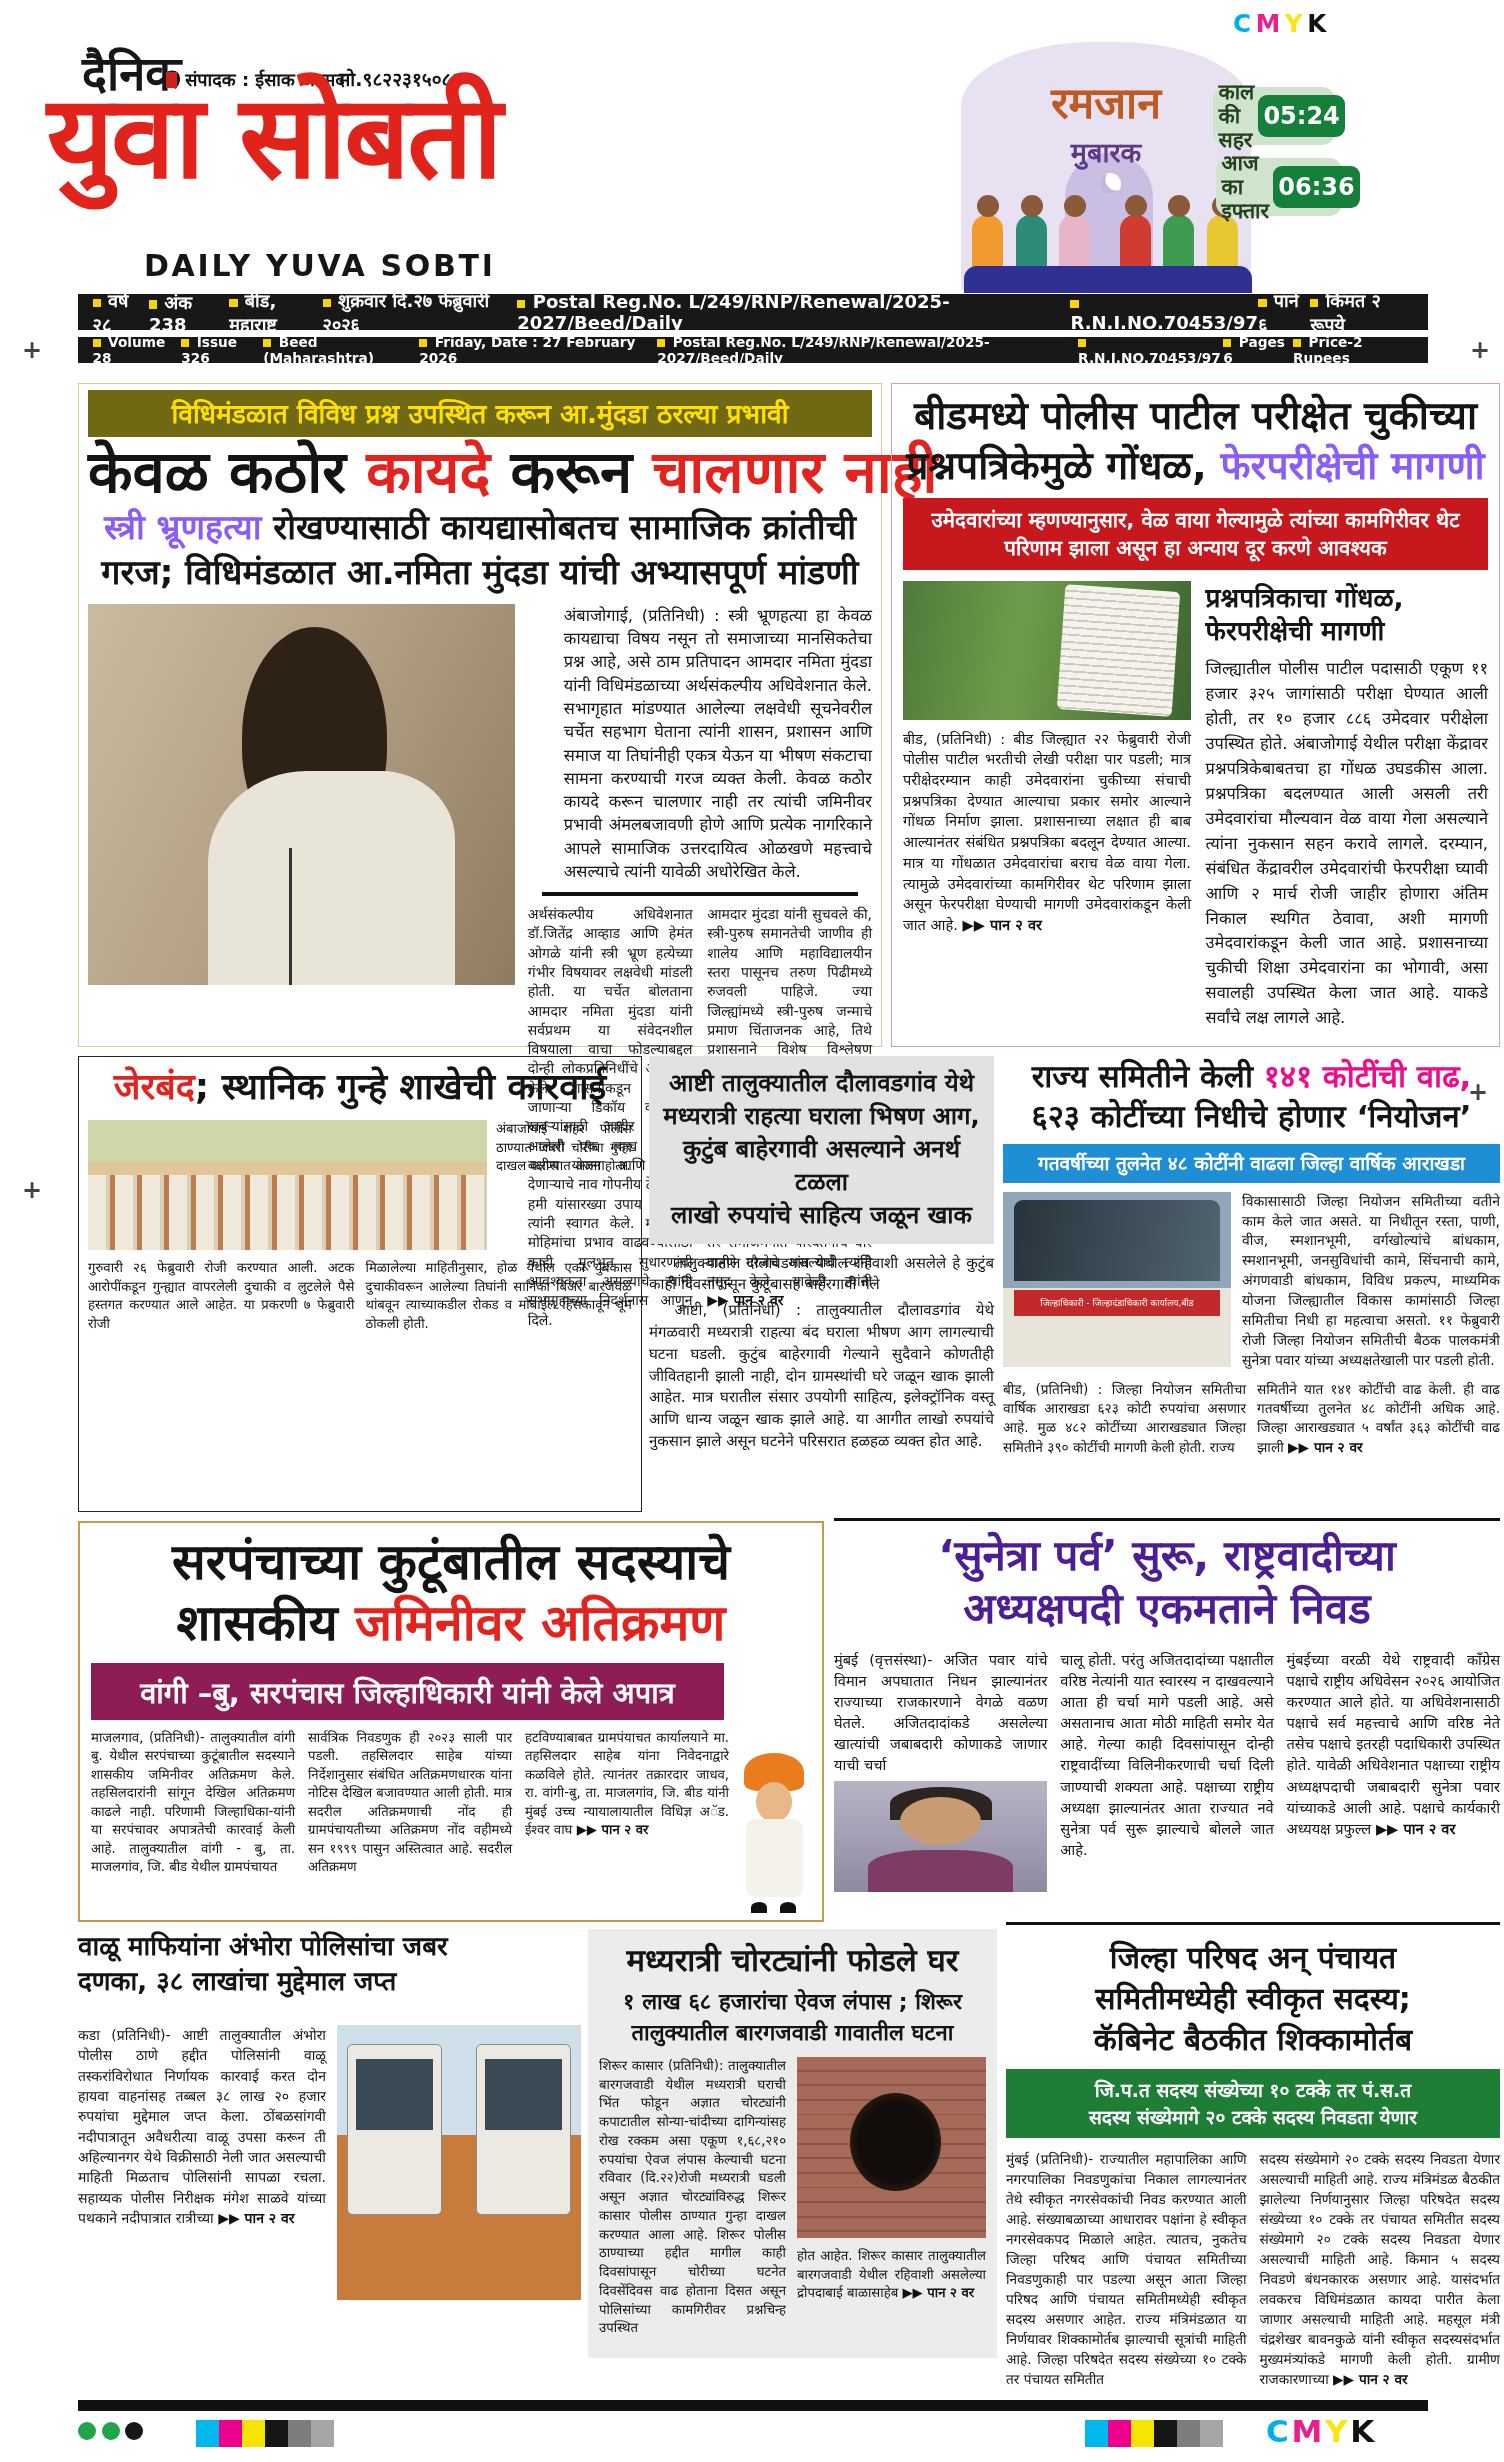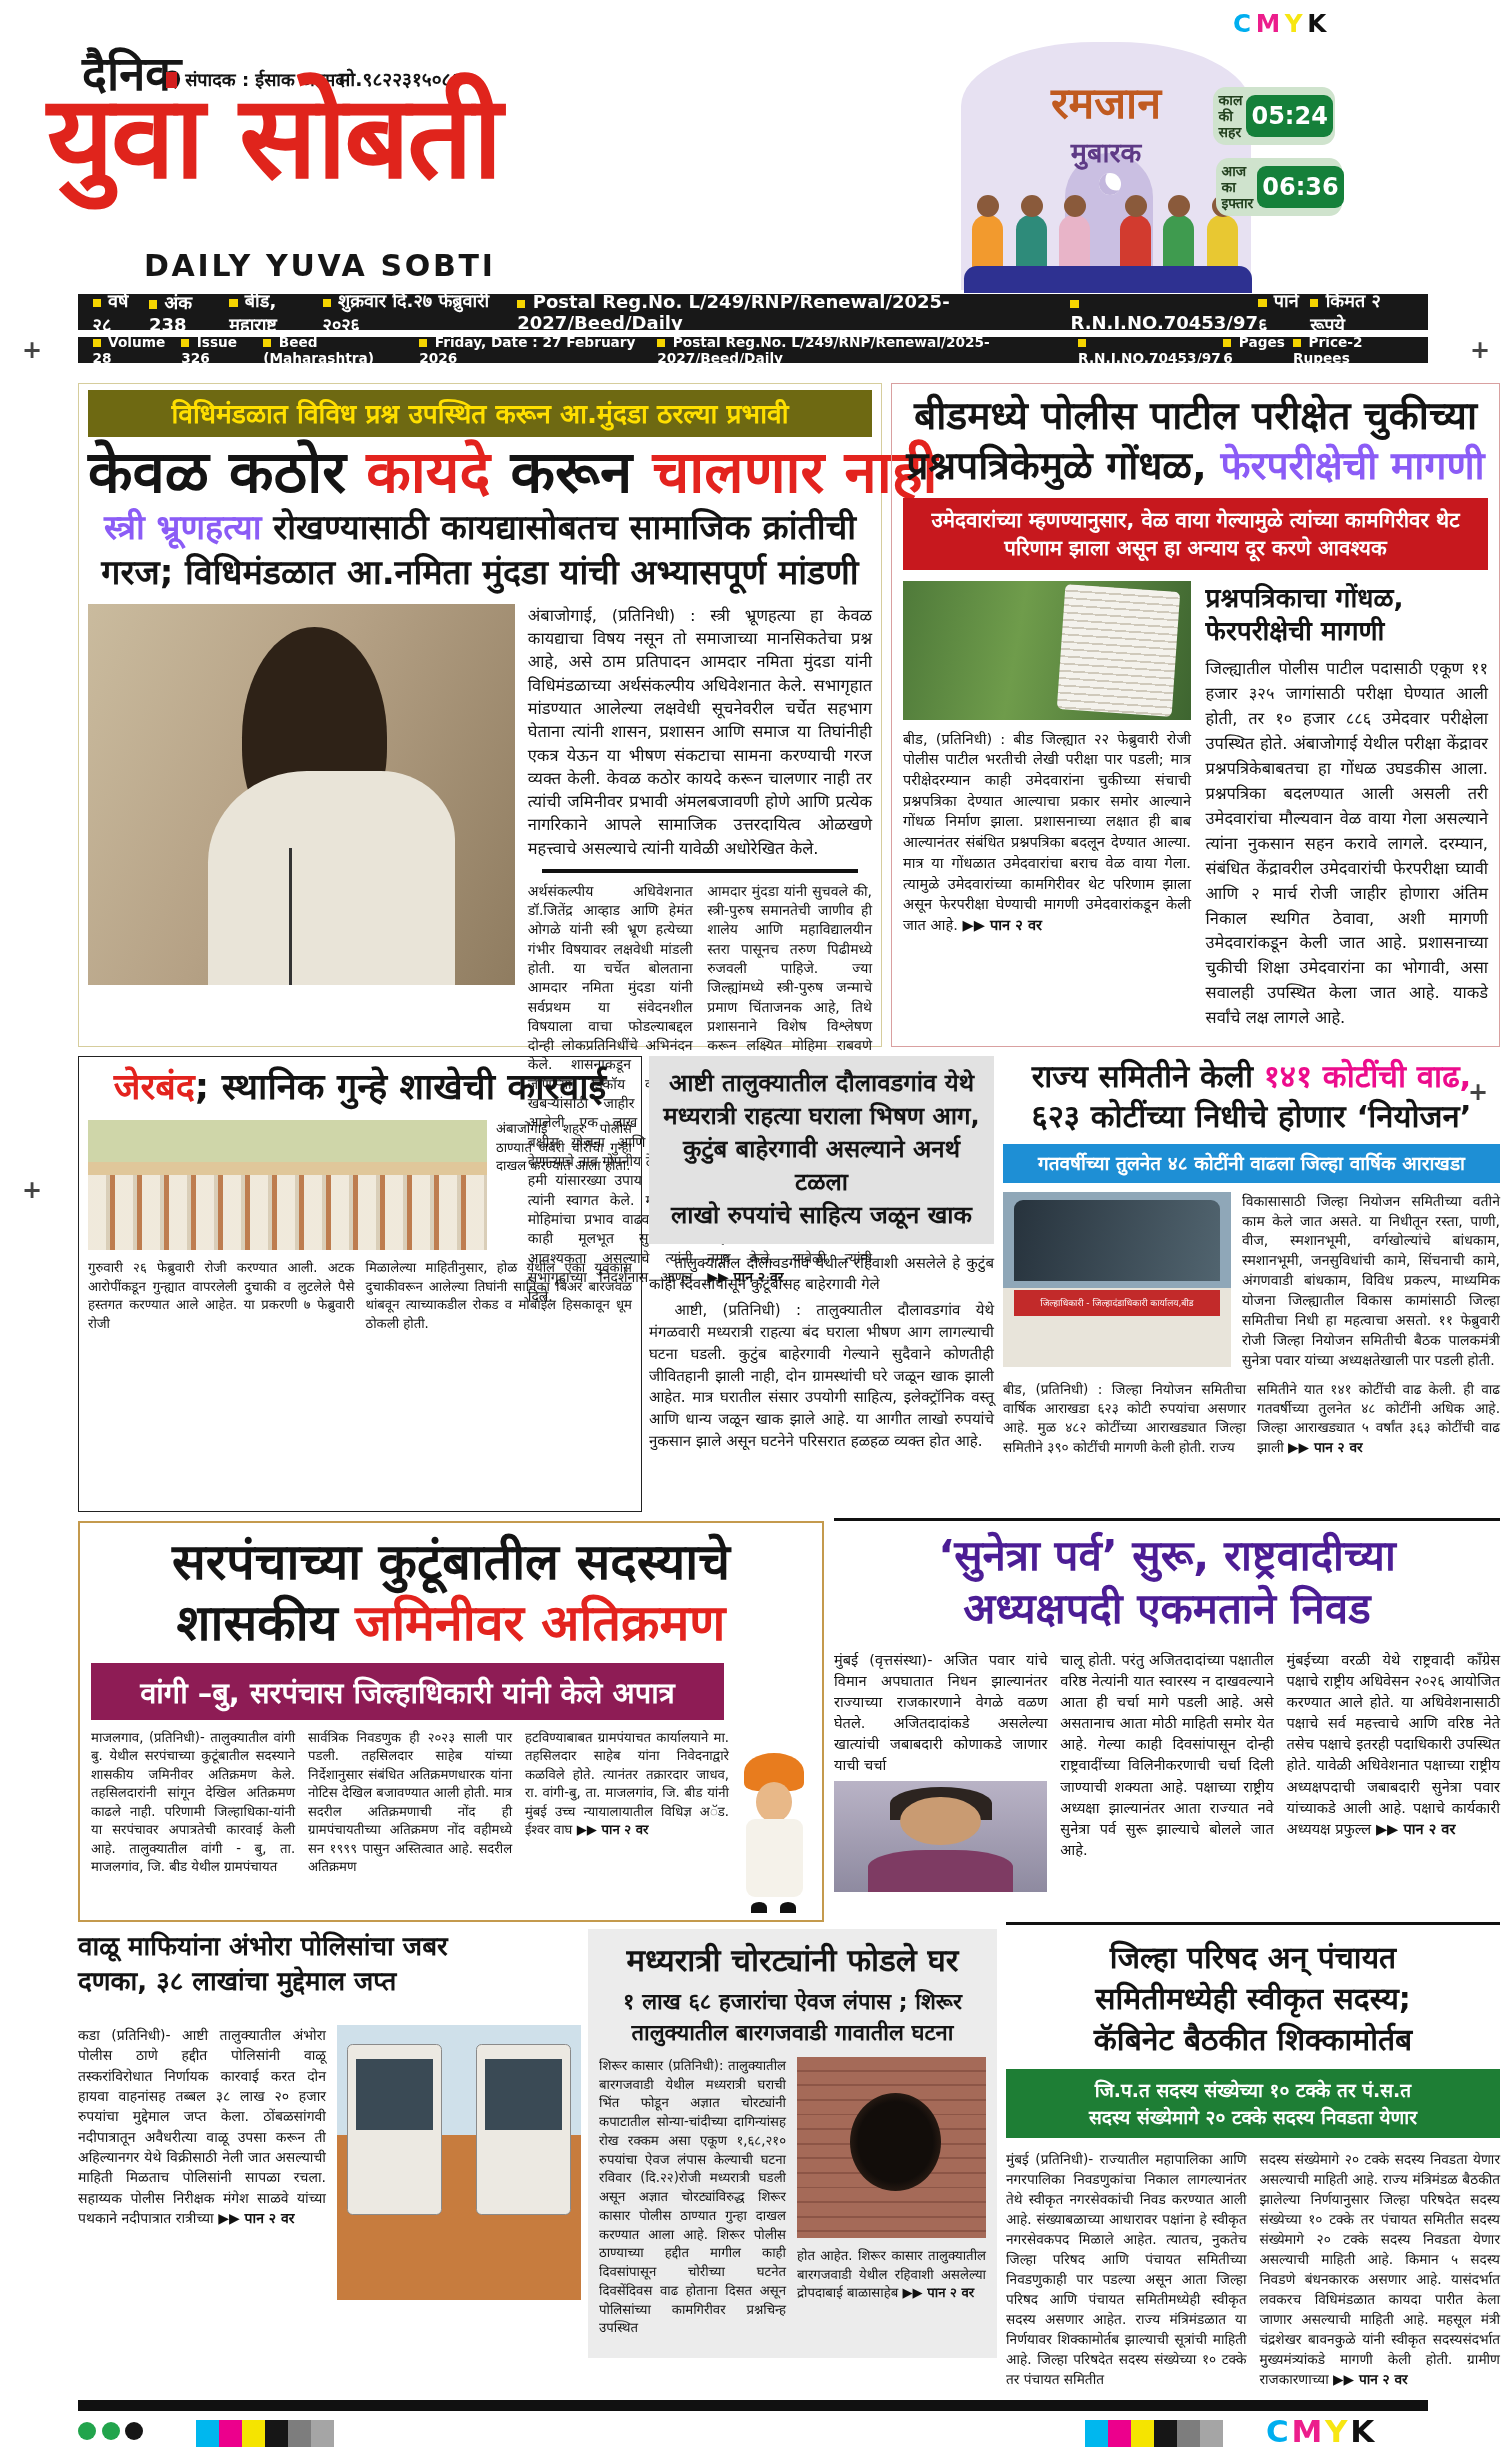--- a/index.html
+++ b/index.html
@@ -24,38 +24,38 @@
   #ramzan{left:928px;top:36px;width:410px;height:257px;}
   .rz-blob{position:absolute;left:33px;top:5.5px;width:290px;height:248px;background:#e7e1f2;border-radius:46% 46% 0 0/26% 26% 0 0;}
   .rz-arch{position:absolute;left:137px;top:117px;width:88px;height:128px;background:#c3b7dd;border-radius:44px 44px 0 0;opacity:.8;}
   .rz-moon{position:absolute;left:171px;top:137px;width:22px;height:22px;border-radius:50%;background:#fff;box-shadow:inset 6.4px -4.6px 0 0 #c3b7dd;}
   .rz-t1{position:absolute;left:46px;top:36px;width:264px;text-align:center;font-size:43px;font-weight:800;color:#c05a20;}
   .rz-t2{position:absolute;left:46px;top:97px;width:264px;text-align:center;font-size:27px;font-weight:800;color:#5e3a86;}
   .rz-table{position:absolute;left:36px;bottom:0;width:288px;height:27px;background:#2e3191;border-radius:12.8px 12.8px 0 0;}
   .pp{position:absolute;bottom:25.5px;width:31px;height:53px;border-radius:14.6px 14.6px 0 0;}
   .pp::before{content:"";position:absolute;top:-20px;left:4.6px;width:22px;height:22px;border-radius:50%;background:#8a5a3b;}
   .rz-pill{position:absolute;width:122px;height:58px;background:#cfe3cd;border-radius:12.8px;display:flex;align-items:center;padding:3.6px 5.5px;box-sizing:border-box;gap:3.6px;}
-  .rz-pill .lab{font-size:14px;font-weight:800;color:#23411f;line-height:1.15;width:53px;}
+  .rz-pill .lab{font-size:21px;font-weight:800;color:#23411f;line-height:1.15;width:53px;}
   .rz-pill .tm{background:#15803a;color:#fff;font-size:24px;font-weight:800;border-radius:9px;padding:7.3px 5.5px;}
   #pill1{left:285px;top:51px;}
   #pill2{left:288px;top:122px;width:126px;}
   
   .strip{left:78px;width:1350px;background:#181818;color:#fff;display:flex;align-items:center;justify-content:space-between;padding:0 14.6px;box-sizing:border-box;}
   .strip span::before{content:"";display:inline-block;width:8.2px;height:8.2px;background:#f6d500;margin-right:7.3px;}
   #strip-mr{top:294px;height:36px;font-size:18px;font-weight:bold;}
   #strip-en{top:337px;height:25.5px;font-size:13.7px;font-weight:bold;}
   .crop{position:absolute;color:#444;font-size:24px;font-weight:bold;}
   
   #art-a{left:78px;top:383px;width:804px;height:664px;border:1.8px solid #d6cd9c;box-sizing:border-box;padding:5.5px 9px;}
   .a-eyebrow{height:47px;background:#6e6912;color:#ffdf00;font-size:26.4px;font-weight:800;display:flex;align-items:center;justify-content:center;white-space:nowrap;}
   .a-head{text-align:center;font-size:58px;font-weight:800;line-height:1.12;white-space:nowrap;margin-top:3.6px;}
   .a-deck{text-align:center;font-size:34px;font-weight:800;line-height:1.32;}
   .a-body{display:flex;gap:12.8px;margin-top:9px;}
   .a-right{flex:1;min-width:0;}
-  .a-intro{font-size:16.4px;line-height:1.42;text-align:justify;}
+  .a-intro{font-size:16.4px;line-height:1.42;text-align:justify;margin-left:36px;}
   .a-div{height:3.6px;background:#111;width:92%;margin:9px auto;}
   .a-cols{display:flex;gap:14.6px;font-size:14px;line-height:1.38;text-align:justify;}
   .a-cols>div{flex:1;min-width:0;}
   
   .ph{position:relative;overflow:hidden;flex:none;}
   .ph-a{width:427px;height:381px;background:linear-gradient(115deg,#cabb9e 0%,#b5a185 45%,#8f7c60 100%);}
   .ph-a .hair{position:absolute;left:36%;top:6%;width:34%;height:58%;background:#2e2217;border-radius:50% 50% 45% 45%;}
   .ph-a .sari{position:absolute;left:28%;top:44%;width:58%;height:60%;background:#e9e4d8;border-radius:40% 30% 0 0;}
   .ph-a .mic{position:absolute;left:47%;bottom:0;width:3.6px;height:36%;background:#333;}
   .ph-b{width:100%;height:139px;background:linear-gradient(100deg,#4f7a3a,#6f9c4b 40%,#3e6530);}

